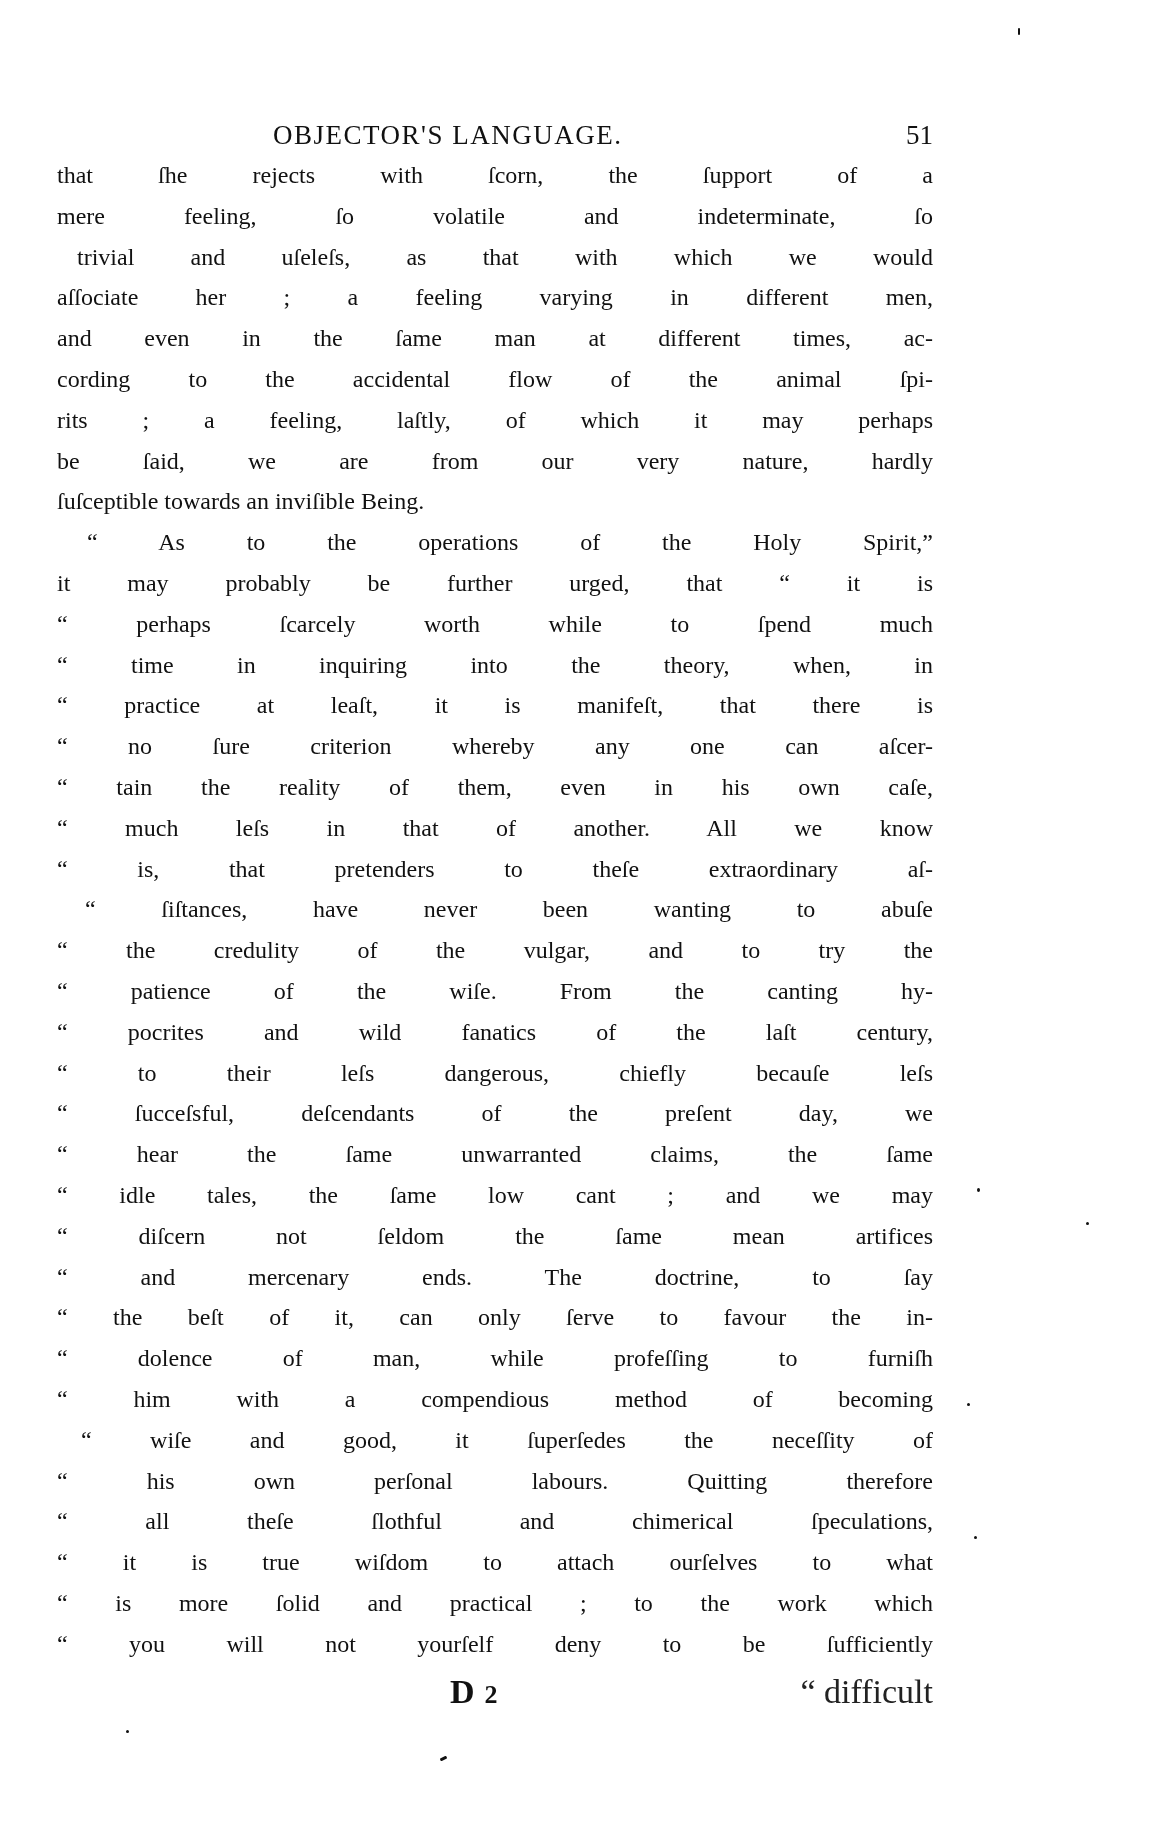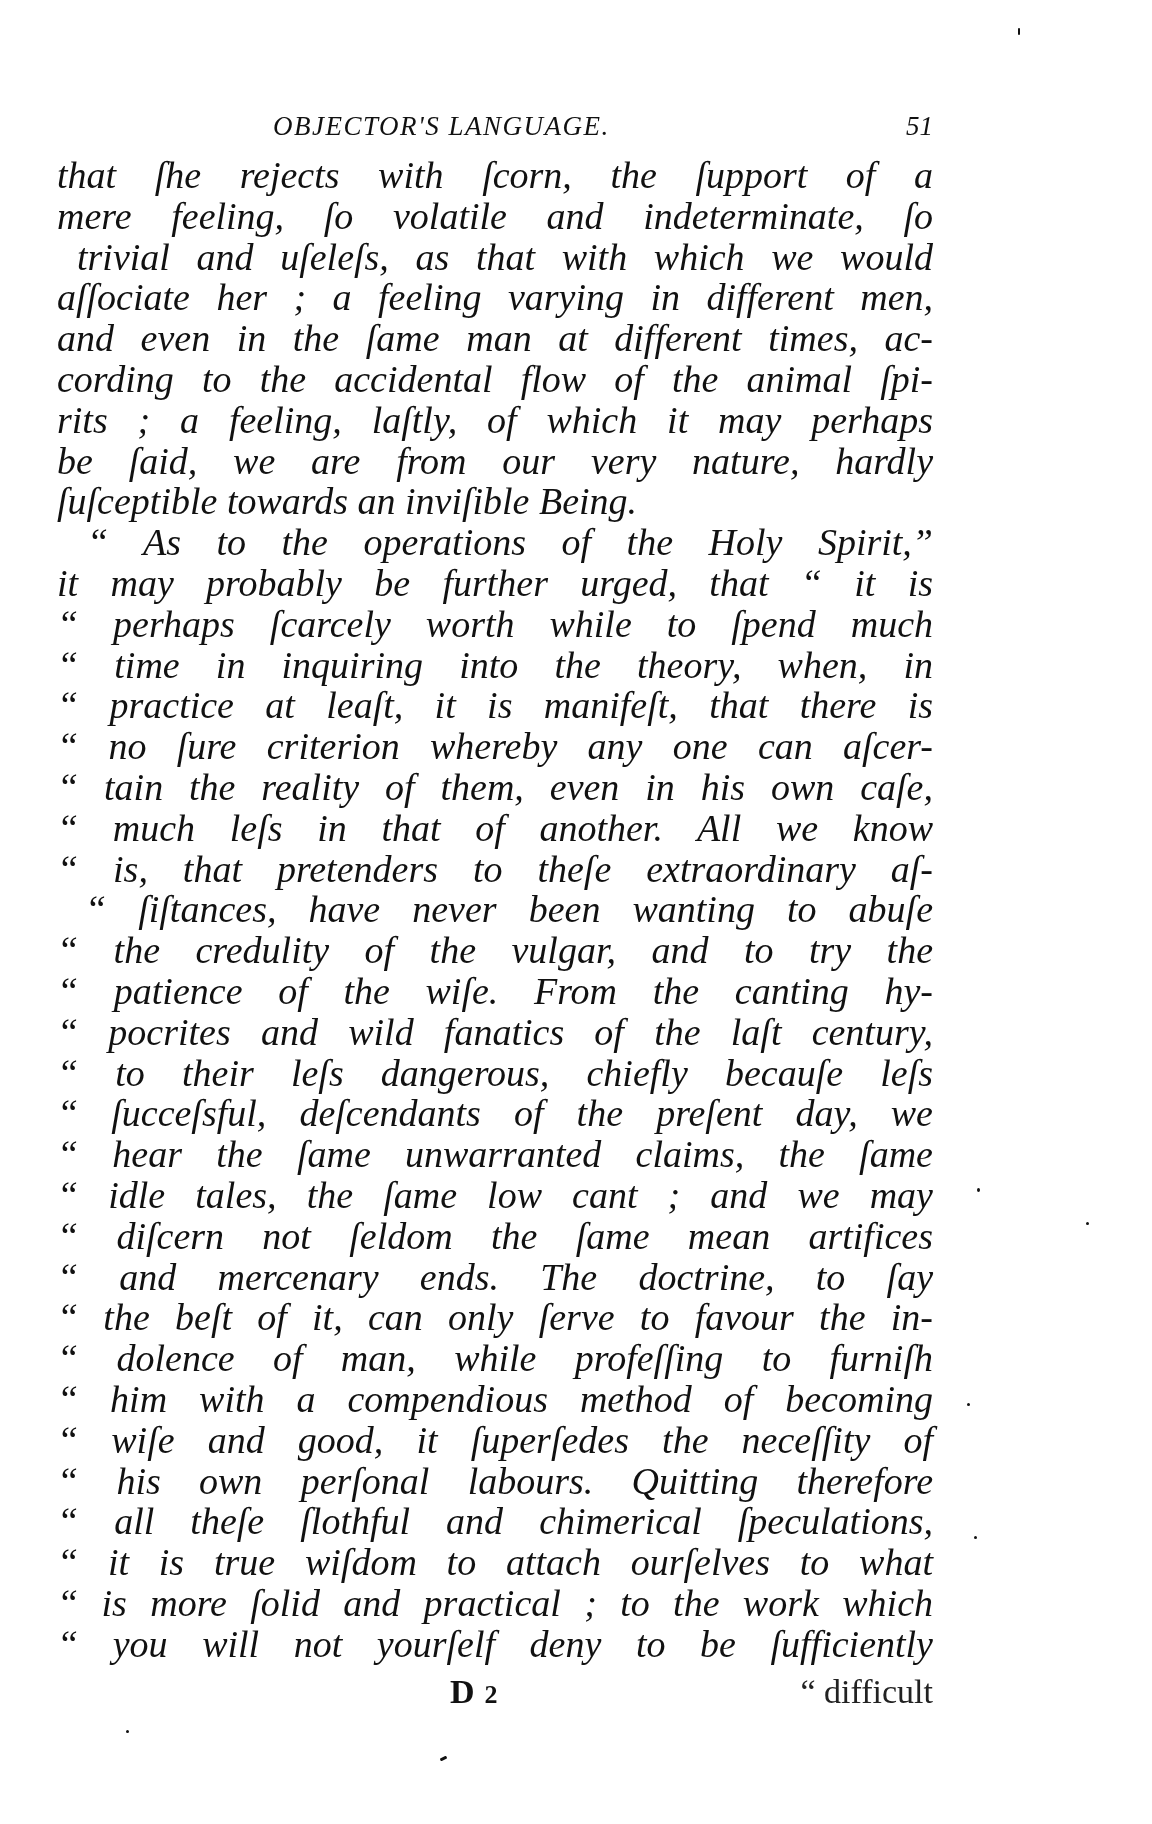--- a/index.html
+++ b/index.html
@@ -3,39 +3,38 @@
 <meta charset="utf-8">
 <style>
   html, body { margin: 0; padding: 0; background: #ffffff; }
   body {
     width: 1152px; height: 1824px; position: relative; overflow: hidden;
     font-family: "Liberation Serif", "DejaVu Serif", serif;
     color: #111111;
   }
   .page { position: absolute; left: 0; top: 0; width: 1152px; height: 1824px; }
   .running-head {
-    position: absolute; left: 57px; width: 876px; top: 108px; height: 36px; font-style: italic;
+    position: absolute; left: 57px; width: 876px; top: 117px; height: 36px;
   }
   .running-title {
     position: absolute; left: 216px; top: 0;
     font-size: 27px; letter-spacing: 1.5px; line-height: 36px;
   }
   .page-number {
     position: absolute; right: 0; top: 0;
     font-size: 27px; line-height: 36px;
   }
   .text-block {
     position: absolute; left: 57px; top: 155px; width: 876px;
   }
   .line {
-    height: 40.8px; line-height: 40.8px; font-size: 38px;
+    height: 40.8px; line-height: 40.8px; font-size: 24px;
     white-space: nowrap;
     text-align: justify; text-align-last: justify;
     overflow: visible;
-    font-style: italic;
   }
   .line.indent { padding-left: 30px; }
   .line.last-para { text-align-last: left; }
   .footer {
     position: absolute; left: 57px; width: 876px; top: 1672px; height: 40px;
   }
   .signature {
     position: absolute; left: 393px; top: 0;
     font-size: 34px; line-height: 40px; font-weight: bold;
   }
@@ -81,21 +80,21 @@
       <div class="line"><span style="white-space: nowrap; word-spacing: 0px;">“ pocrites and wild fanatics of the laſt century,</span></div>
       <div class="line"><span style="white-space: nowrap; word-spacing: 0px;">“ to their leſs dangerous, chiefly becauſe leſs</span></div>
       <div class="line"><span style="white-space: nowrap; word-spacing: 0px;">“ ſucceſsful, deſcendants of the preſent day, we</span></div>
       <div class="line"><span style="white-space: nowrap; word-spacing: 0px;">“ hear the ſame unwarranted claims, the ſame</span></div>
       <div class="line"><span style="white-space: nowrap; word-spacing: 0px; margin-top: 12px;">“ idle tales, the ſame low cant ; and we may</span></div>
       <div class="line"><span style="white-space: nowrap; word-spacing: 0px;">“ diſcern not ſeldom the ſame mean artifices</span></div>
       <div class="line"><span style="white-space: nowrap; word-spacing: 0px;">“ and mercenary ends. The doctrine, to ſay</span></div>
       <div class="line"><span style="white-space: nowrap; word-spacing: 0px;">“ the beſt of it, can only ſerve to favour the in-</span></div>
       <div class="line"><span style="white-space: nowrap; word-spacing: 0px;">“ dolence of man, while profeſſing to furniſh</span></div>
       <div class="line"><span style="white-space: nowrap; word-spacing: 0px;">“ him with a compendious method of becoming</span></div>
-      <div class="line"><span style="white-space: nowrap; word-spacing: 0px;">“ wiſe and good, it ſuperſedes the neceſſity of</span></div>
+      <div class="line"><span style="white-space: nowrap; word-spacing: 0px; margin-left: 24px;">“ wiſe and good, it ſuperſedes the neceſſity of</span></div>
       <div class="line"><span style="white-space: nowrap; word-spacing: 0px;">“ his own perſonal labours. Quitting therefore</span></div>
       <div class="line"><span style="white-space: nowrap; word-spacing: 0px;">“ all theſe ſlothful and chimerical ſpeculations,</span></div>
       <div class="line"><span style="white-space: nowrap; word-spacing: 0px;">“ it is true wiſdom to attach ourſelves to what</span></div>
       <div class="line"><span style="white-space: nowrap; word-spacing: 0px;">“ is more ſolid and practical ; to the work which</span></div>
       <div class="line"><span style="white-space: nowrap; word-spacing: 0px;">“ you will not yourſelf deny to be ſufficiently</span></div>
     </div>
 
   <div class="footer">
     <span class="signature"><span>D</span><span class="num">2</span></span>
     <span class="catchword">“ difficult</span>

